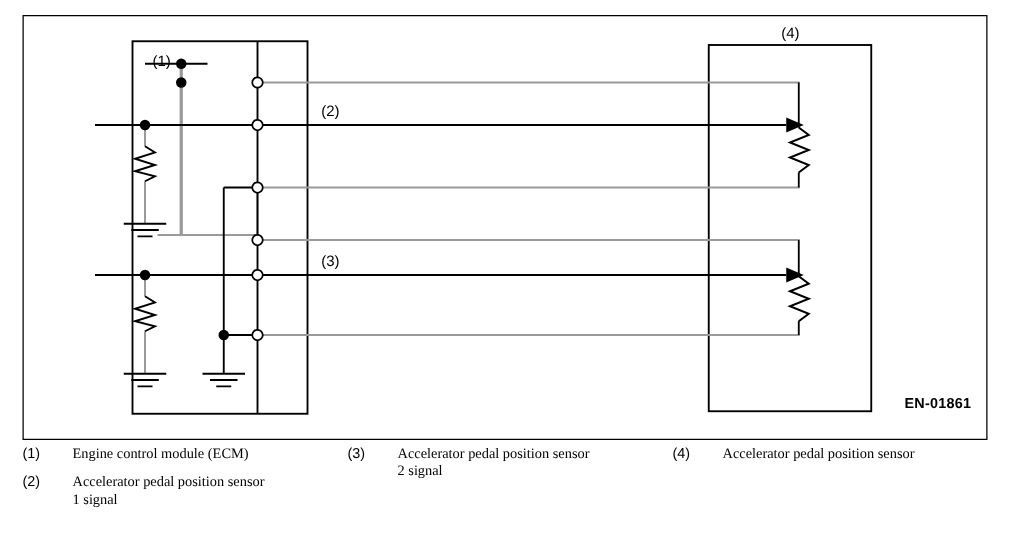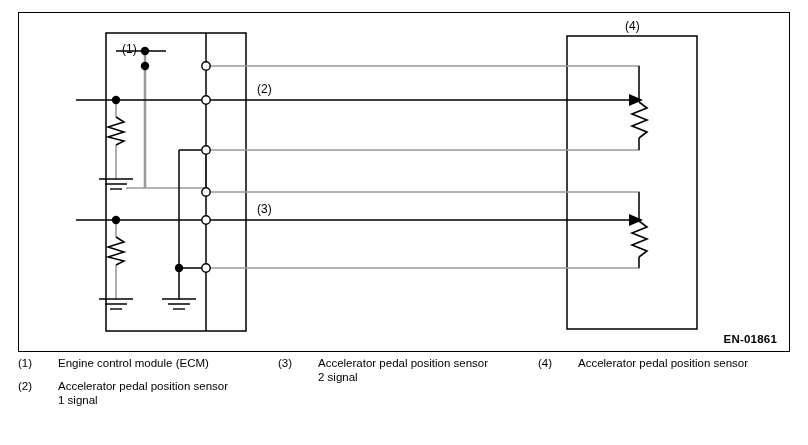--- a/index.html
+++ b/index.html
@@ -30,21 +30,21 @@
     background: #ffffff;
   }
   #schematic-svg {
     position: absolute;
     left: 0;
     top: 0;
   }
   #en-code {
     position: absolute;
     right: 12px;
-    bottom: 6px;
+    bottom: 22px;
     font-size: 11.5px;
     font-weight: bold;
     letter-spacing: 0.2px;
     color: #000000;
     padding-left: 23px;
   }
   #legend {
     position: absolute;
     left: 0;
     top: 356px;
@@ -64,20 +64,21 @@
     position: absolute;
     left: 0;
     top: 0;
     font-size: 11.5px;
   }
   .legend-text {
     display: block;
     padding-left: 40px;
     font-size: 11.5px;
     white-space: pre-line;
+    font-family: Liberation Serif, serif;
   }
   #col-1 { left: 18px; width: 260px; }
   #col-2 { left: 278px; width: 260px; }
   #col-3 { left: 538px; width: 268px; }
 </style>
 </head>
 <body>
 
 <div id="page">
 

